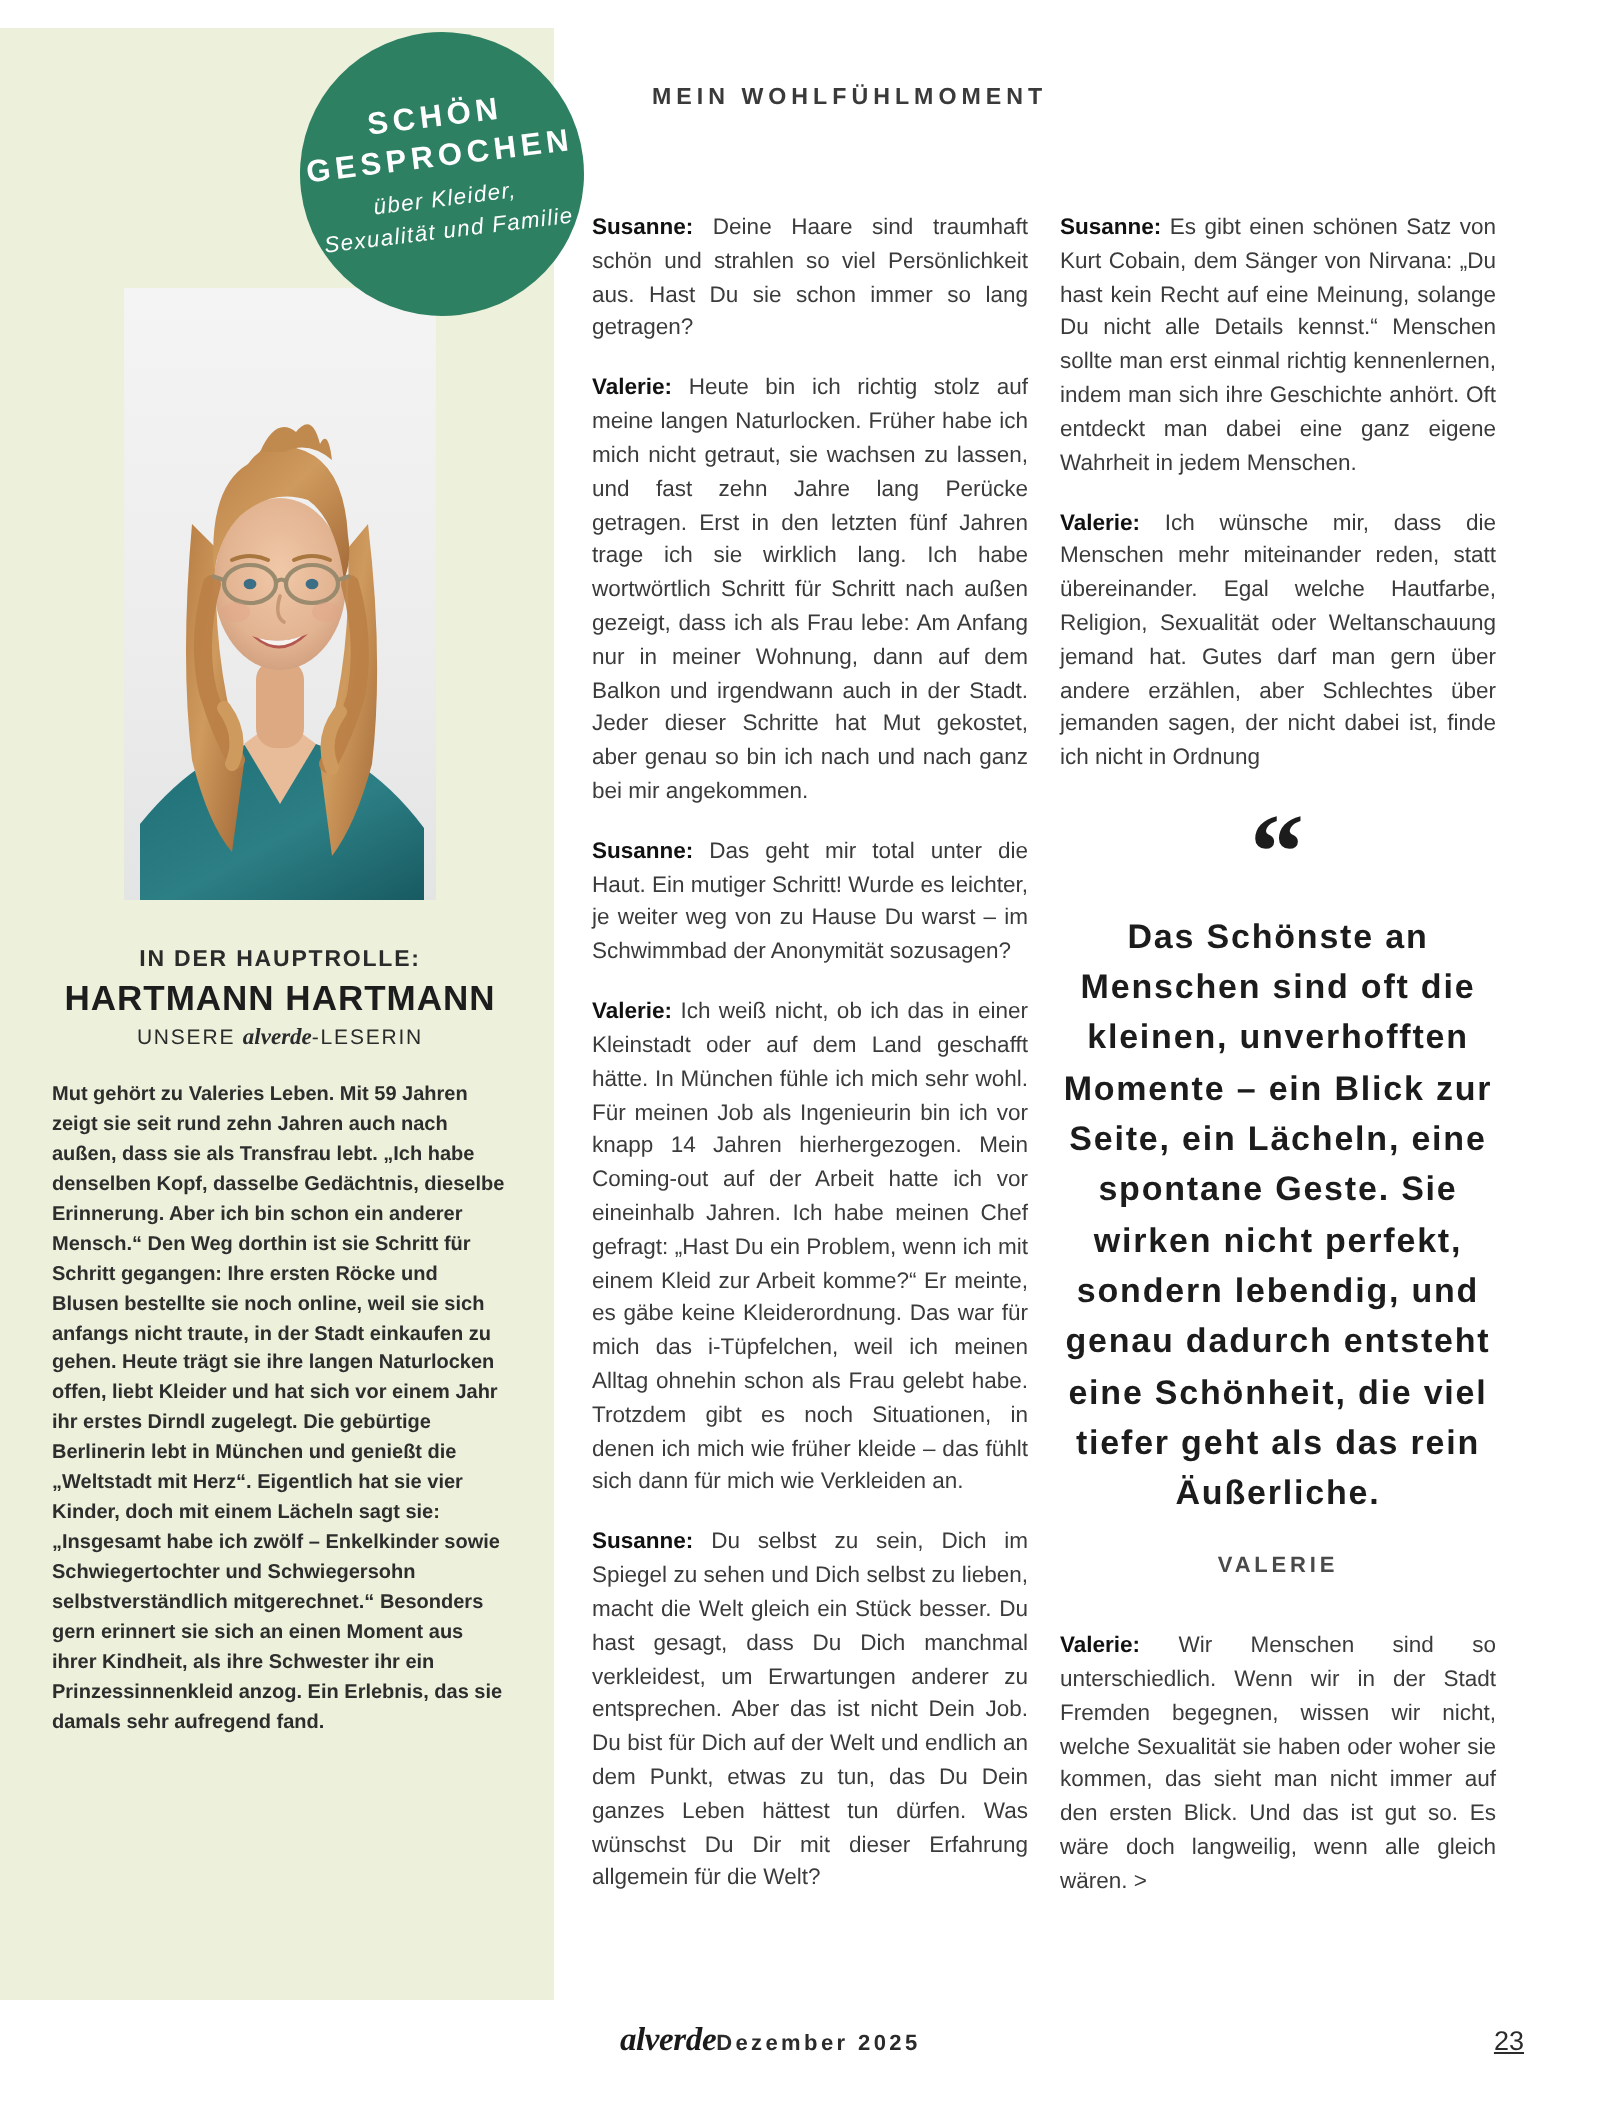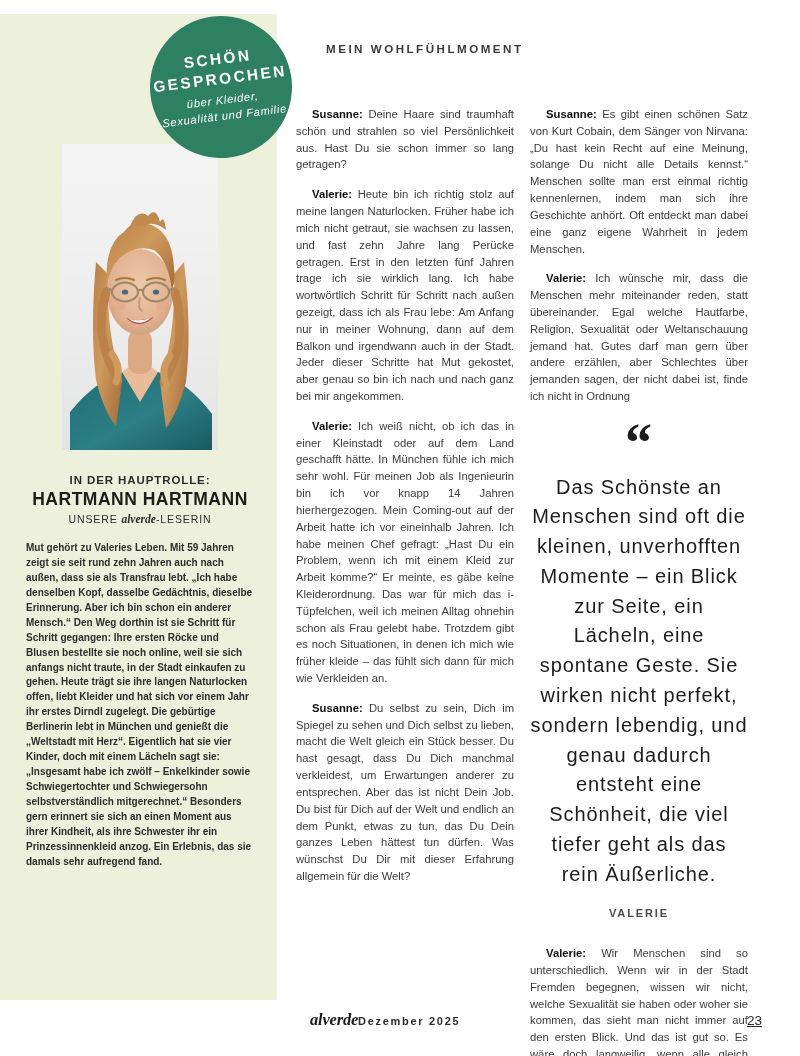--- a/index.html
+++ b/index.html
@@ -145,41 +145,40 @@
     color: #3b3b3b;
   }
   .col-mid { left: 296px; }
   .col-right { left: 530px; }
 
   .col p { margin: 0 0 13px 0; }
   .col p:last-child { margin-bottom: 0; }
   .speaker {
     font-weight: 700;
     color: #111111;
-    margin-left: 16px;
   }
 
   
   .pullquote {
     margin: 24px 0 0 0;
     text-align: center;
   }
   .quote-mark {
     font-family: "Liberation Serif", serif;
     font-size: 54px;
     font-weight: 700;
     line-height: 0.55;
     color: #1c1c1c;
     letter-spacing: 1px;
     display: block;
     margin-bottom: 14px;
   }
   .quote-text {
-    font-size: 20px;
-    font-weight: 400;
+    font-size: 17px;
+    font-weight: 700;
     line-height: 1.49;
     letter-spacing: 0.9px;
     color: #1c1c1c;
     text-align: center;
   }
   .quote-attrib {
     margin-top: 15px;
     font-size: 11px;
     font-weight: 600;
     letter-spacing: 1.9px;
@@ -304,20 +303,21 @@
   <div class="caption-sub"><span>UNSERE </span><span class="brand">alverde</span><span>-LESERIN</span></div>
 </div>
 
 <div class="intro">Mut gehört zu Valeries Leben. Mit 59 Jahren zeigt sie seit rund zehn Jahren auch nach außen, dass sie als Transfrau lebt. „Ich habe denselben Kopf, dasselbe Gedächtnis, dieselbe Erinnerung. Aber ich bin schon ein anderer Mensch.“ Den Weg dorthin ist sie Schritt für Schritt gegangen: Ihre ersten Röcke und Blusen bestellte sie noch online, weil sie sich anfangs nicht traute, in der Stadt einkaufen zu gehen. Heute trägt sie ihre langen Naturlocken offen, liebt Kleider und hat sich vor einem Jahr ihr erstes Dirndl zugelegt. Die gebürtige Berlinerin lebt in München und genießt die „Weltstadt mit Herz“. Eigentlich hat sie vier Kinder, doch mit einem Lächeln sagt sie: „Insgesamt habe ich zwölf – Enkelkinder sowie Schwiegertochter und Schwiegersohn selbstverständlich mitgerechnet.“ Besonders gern erinnert sie sich an einen Moment aus ihrer Kindheit, als ihre Schwester ihr ein Prinzessinnenkleid anzog. Ein Erlebnis, das sie damals sehr aufregend fand.</div>
 
 <div class="kicker">MEIN WOHLFÜHLMOMENT</div>
 
 <div class="col col-mid" id="col-mid">
     <p><span class="speaker">Susanne:</span><span> Deine Haare sind traumhaft schön und strahlen so viel Persönlichkeit aus. Hast Du sie schon immer so lang getragen?</span></p>
     <p><span class="speaker">Valerie:</span><span> Heute bin ich richtig stolz auf meine langen Naturlocken. Früher habe ich mich nicht getraut, sie wachsen zu lassen, und fast zehn Jahre lang Perücke getragen. Erst in den letzten fünf Jahren trage ich sie wirklich lang. Ich habe wortwörtlich Schritt für Schritt nach außen gezeigt, dass ich als Frau lebe: Am Anfang nur in meiner Wohnung, dann auf dem Balkon und irgendwann auch in der Stadt. Jeder dieser Schritte hat Mut gekostet, aber genau so bin ich nach und nach ganz bei mir angekommen.</span></p>
+    <p><span class="speaker">Susanne:</span><span> Das geht mir total unter die Haut. Ein mutiger Schritt! Wurde es leichter, je weiter weg von zu Hause Du warst – im Schwimmbad der Anonymität sozusagen?</span></p>
     <p><span class="speaker">Valerie:</span><span> Ich weiß nicht, ob ich das in einer Kleinstadt oder auf dem Land geschafft hätte. In München fühle ich mich sehr wohl. Für meinen Job als Ingenieurin bin ich vor knapp 14 Jahren hierhergezogen. Mein Coming-out auf der Arbeit hatte ich vor eineinhalb Jahren. Ich habe meinen Chef gefragt: „Hast Du ein Problem, wenn ich mit einem Kleid zur Arbeit komme?“ Er meinte, es gäbe keine Kleiderordnung. Das war für mich das i-Tüpfelchen, weil ich meinen Alltag ohnehin schon als Frau gelebt habe. Trotzdem gibt es noch Situationen, in denen ich mich wie früher kleide – das fühlt sich dann für mich wie Verkleiden an.</span></p>
     <p><span class="speaker">Susanne:</span><span> Du selbst zu sein, Dich im Spiegel zu sehen und Dich selbst zu lieben, macht die Welt gleich ein Stück besser. Du hast gesagt, dass Du Dich manchmal verkleidest, um Erwartungen anderer zu entsprechen. Aber das ist nicht Dein Job. Du bist für Dich auf der Welt und endlich an dem Punkt, etwas zu tun, das Du Dein ganzes Leben hättest tun dürfen. Was wünschst Du Dir mit dieser Erfahrung allgemein für die Welt?</span></p>
   </div>
 
 <div class="col col-right" id="col-right">
   <div id="right-top">
       <p><span class="speaker">Susanne:</span><span> Es gibt einen schönen Satz von Kurt Cobain, dem Sänger von Nirvana: „Du hast kein Recht auf eine Meinung, solange Du nicht alle Details kennst.“ Menschen sollte man erst einmal richtig kennenlernen, indem man sich ihre Geschichte anhört. Oft entdeckt man dabei eine ganz eigene Wahrheit in jedem Menschen.</span></p>
       <p><span class="speaker">Valerie:</span><span> Ich wünsche mir, dass die Menschen mehr miteinander reden, statt übereinander. Egal welche Hautfarbe, Religion, Sexualität oder Weltanschauung jemand hat. Gutes darf man gern über andere erzählen, aber Schlechtes über jemanden sagen, der nicht dabei ist, finde ich nicht in Ordnung</span></p>
     </div>
   <div class="pullquote">

